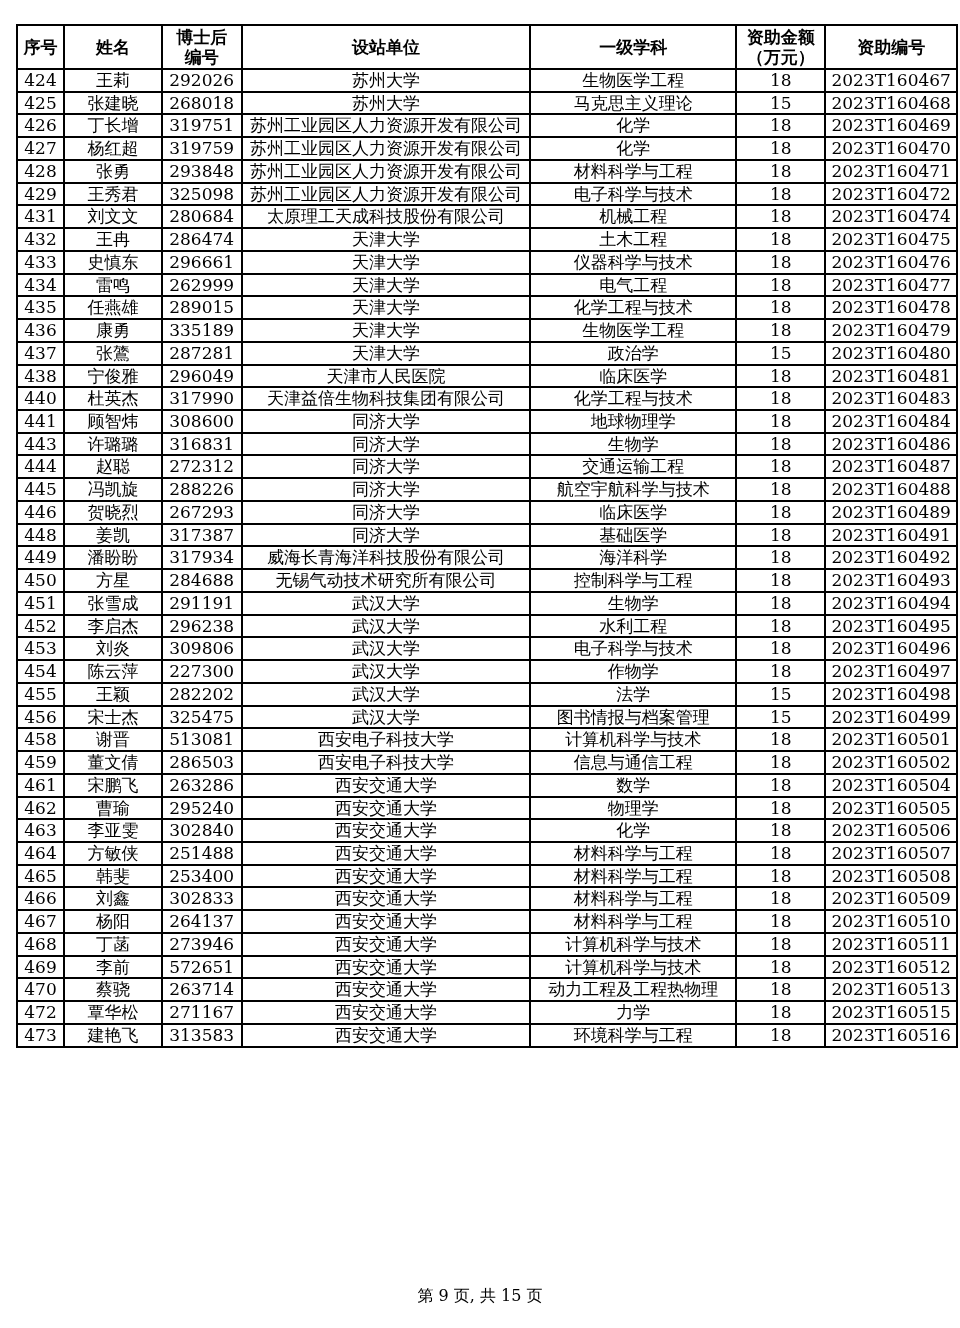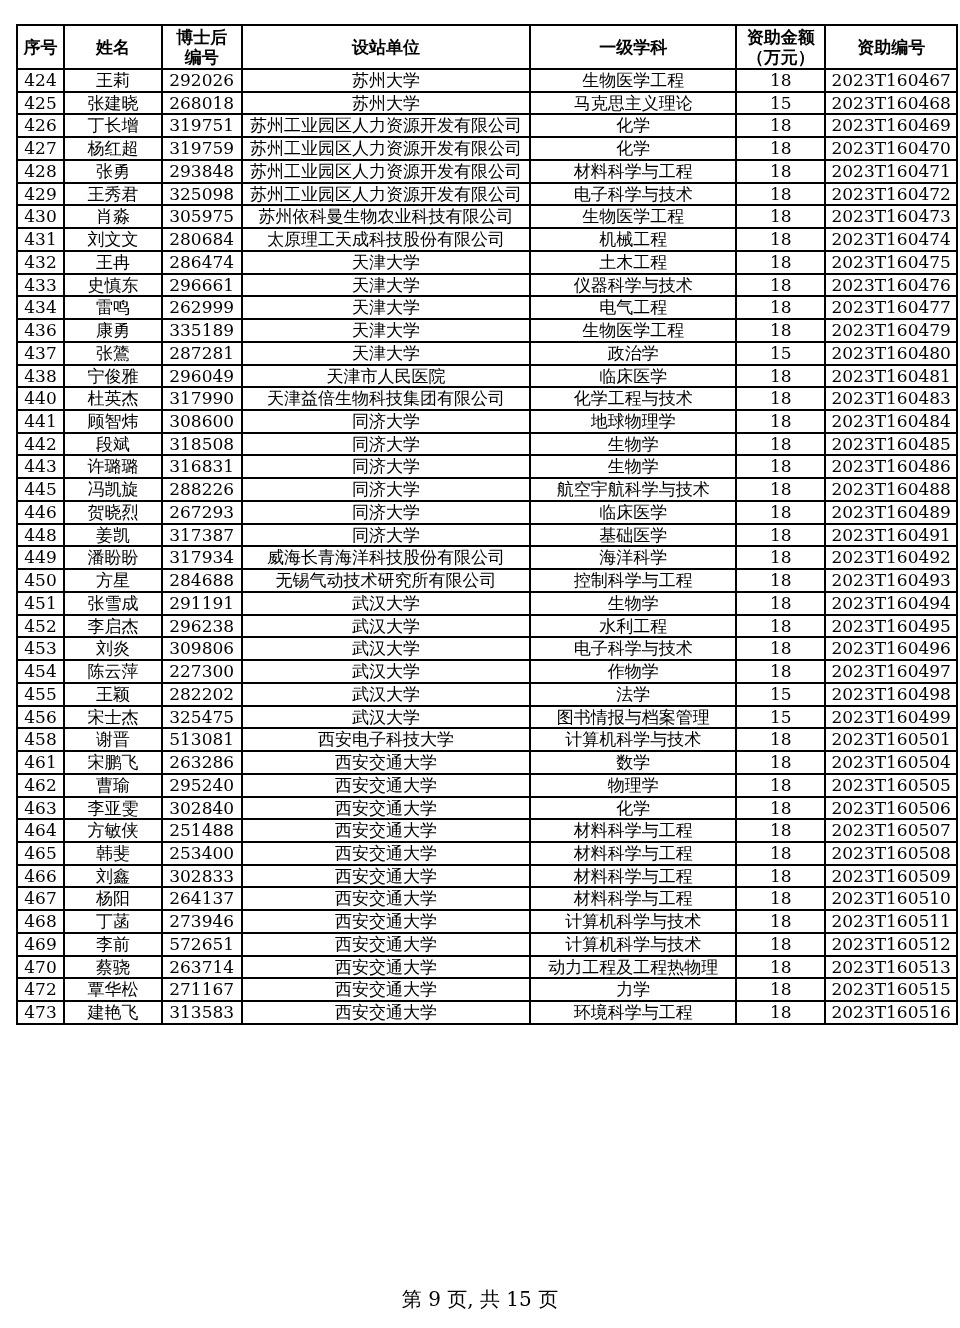--- a/index.html
+++ b/index.html
@@ -48,21 +48,21 @@
     height: 20px;
     line-height: 1.22;
     word-break: break-all;
   }
   .page-footer {
     position: absolute;
     left: 0;
     top: 1286px;
     width: 100%;
     text-align: center;
-    font-size: 20px;
+    font-size: 16px;
     color: #000000;
   }
 </style>
 </head>
 <body>
 
 <div class="page">
   <table class="grid">
       <colgroup>
         <col style="width: 5%;">
@@ -135,29 +135,20 @@
         <tr>
           <td>429</td>
           <td>王秀君</td>
           <td>325098</td>
           <td>苏州工业园区人力资源开发有限公司</td>
           <td>电子科学与技术</td>
           <td>18</td>
           <td>2023T160472</td>
         </tr>
         <tr>
-          <td>430</td>
-          <td>肖淼</td>
-          <td>305975</td>
-          <td>苏州依科曼生物农业科技有限公司</td>
-          <td>生物医学工程</td>
-          <td>18</td>
-          <td>2023T160473</td>
-        </tr>
-        <tr>
           <td>431</td>
           <td>刘文文</td>
           <td>280684</td>
           <td>太原理工天成科技股份有限公司</td>
           <td>机械工程</td>
           <td>18</td>
           <td>2023T160474</td>
         </tr>
         <tr>
           <td>432</td>
@@ -180,20 +171,29 @@
         <tr>
           <td>434</td>
           <td>雷鸣</td>
           <td>262999</td>
           <td>天津大学</td>
           <td>电气工程</td>
           <td>18</td>
           <td>2023T160477</td>
         </tr>
         <tr>
+          <td>435</td>
+          <td>任燕雄</td>
+          <td>289015</td>
+          <td>天津大学</td>
+          <td>化学工程与技术</td>
+          <td>18</td>
+          <td>2023T160478</td>
+        </tr>
+        <tr>
           <td>436</td>
           <td>康勇</td>
           <td>335189</td>
           <td>天津大学</td>
           <td>生物医学工程</td>
           <td>18</td>
           <td>2023T160479</td>
         </tr>
         <tr>
           <td>437</td>
@@ -225,36 +225,36 @@
         <tr>
           <td>441</td>
           <td>顾智炜</td>
           <td>308600</td>
           <td>同济大学</td>
           <td>地球物理学</td>
           <td>18</td>
           <td>2023T160484</td>
         </tr>
         <tr>
-          <td>442</td>
-          <td>段斌</td>
-          <td>318508</td>
-          <td>同济大学</td>
-          <td>生物学</td>
-          <td>18</td>
-          <td>2023T160485</td>
-        </tr>
-        <tr>
           <td>443</td>
           <td>许璐璐</td>
           <td>316831</td>
           <td>同济大学</td>
           <td>生物学</td>
           <td>18</td>
           <td>2023T160486</td>
+        </tr>
+        <tr>
+          <td>444</td>
+          <td>赵聪</td>
+          <td>272312</td>
+          <td>同济大学</td>
+          <td>交通运输工程</td>
+          <td>18</td>
+          <td>2023T160487</td>
         </tr>
         <tr>
           <td>445</td>
           <td>冯凯旋</td>
           <td>288226</td>
           <td>同济大学</td>
           <td>航空宇航科学与技术</td>
           <td>18</td>
           <td>2023T160488</td>
         </tr>
@@ -349,20 +349,29 @@
           <td>2023T160499</td>
         </tr>
         <tr>
           <td>458</td>
           <td>谢晋</td>
           <td>513081</td>
           <td>西安电子科技大学</td>
           <td>计算机科学与技术</td>
           <td>18</td>
           <td>2023T160501</td>
+        </tr>
+        <tr>
+          <td>459</td>
+          <td>董文倩</td>
+          <td>286503</td>
+          <td>西安电子科技大学</td>
+          <td>信息与通信工程</td>
+          <td>18</td>
+          <td>2023T160502</td>
         </tr>
         <tr>
           <td>461</td>
           <td>宋鹏飞</td>
           <td>263286</td>
           <td>西安交通大学</td>
           <td>数学</td>
           <td>18</td>
           <td>2023T160504</td>
         </tr>

